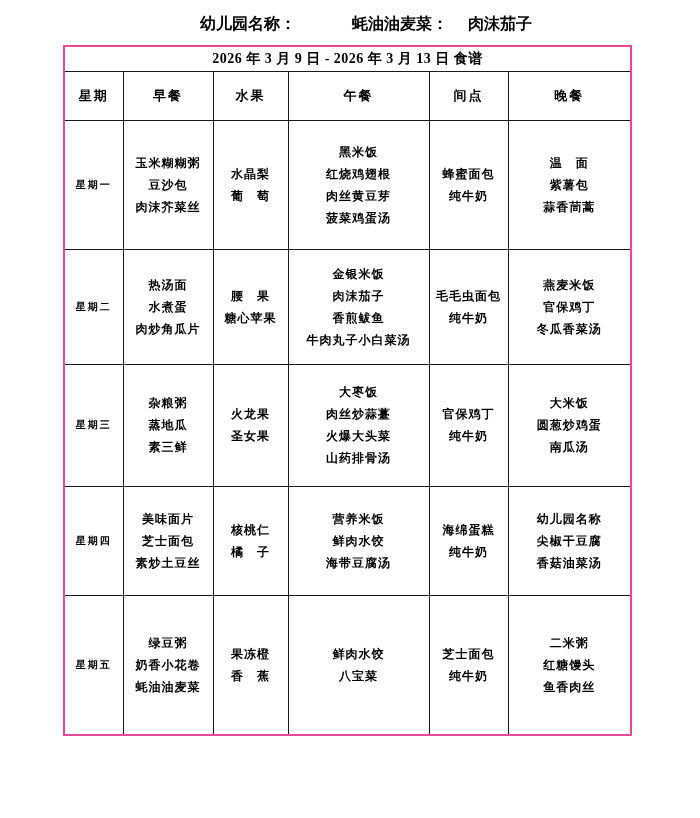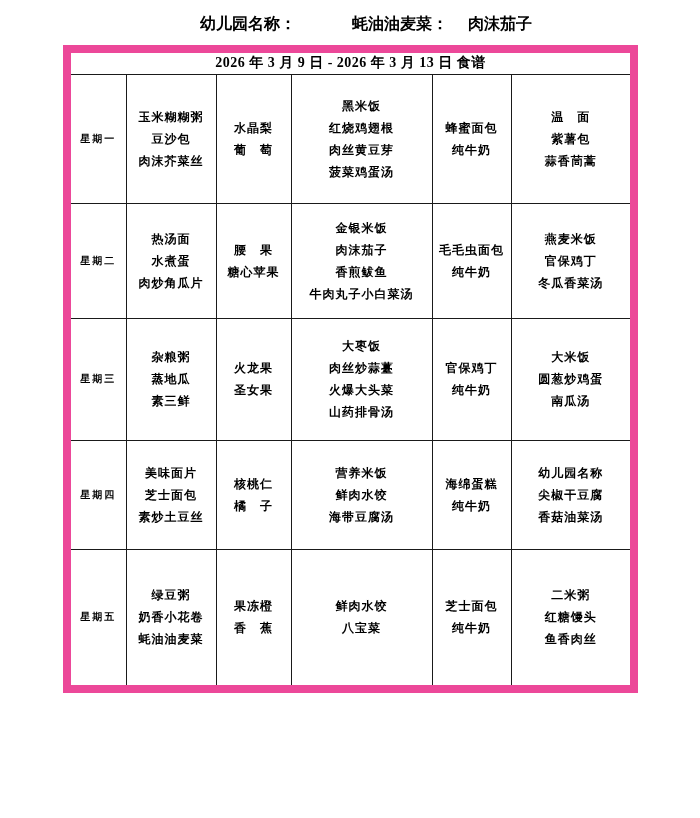--- a/index.html
+++ b/index.html
@@ -18,21 +18,21 @@
   .info-line.first { margin-bottom:2px;padding-left:32px; }
   .gap-wide  { display:inline-block; width:56px; }
   .gap-mid   { display:inline-block; width:20px; }
   .gap-small { display:inline-block; width:14px; }
 
   table.menu {
     border-collapse:collapse;
     table-layout:fixed;
     width:567px;
     margin:9px 0 0 63px;
-    border:8px solid #ec4899;
+    border:2px solid #ec4899;
   }
   table.menu td, table.menu th {
     border:1px solid #1a1a1a;
     text-align:center; vertical-align:middle;
     background:#fff;
   }
   tr.title-row td { height:25px; font-size:14px; letter-spacing:0.5px; }
   tr.head-row th  { height:49px; font-size:13px; letter-spacing:2px; font-weight:bold; }
   td.day-cell  { font-size:10px; letter-spacing:2px; }
   td.food-cell { font-size:12px; }
@@ -58,20 +58,28 @@
       <col style="width:90px">
       <col style="width:75px">
     <col style="width:141px">
       <col style="width:79px">
       <col style="width:123px">
   </colgroup>
   <thead>
     <tr class="title-row">
       <td colspan="6">2026 年 3 月 9 日 - 2026 年 3 月 13 日 食谱</td>
     </tr>
+    <tr class="head-row">
+      <th>星期</th>
+      <th>早餐</th>
+      <th>水果</th>
+      <th>午餐</th>
+      <th>间点</th>
+      <th>晚餐</th>
+    </tr>
   </thead>
   <tbody>
       <tr>
         <td class="day-cell">星期一</td>
         <td class="food-cell">
           <div class="food-line">玉米糊糊粥</div>
           <div class="food-line">豆沙包</div>
           <div class="food-line">肉沫芥菜丝</div>
         </td>
         <td class="food-cell">

